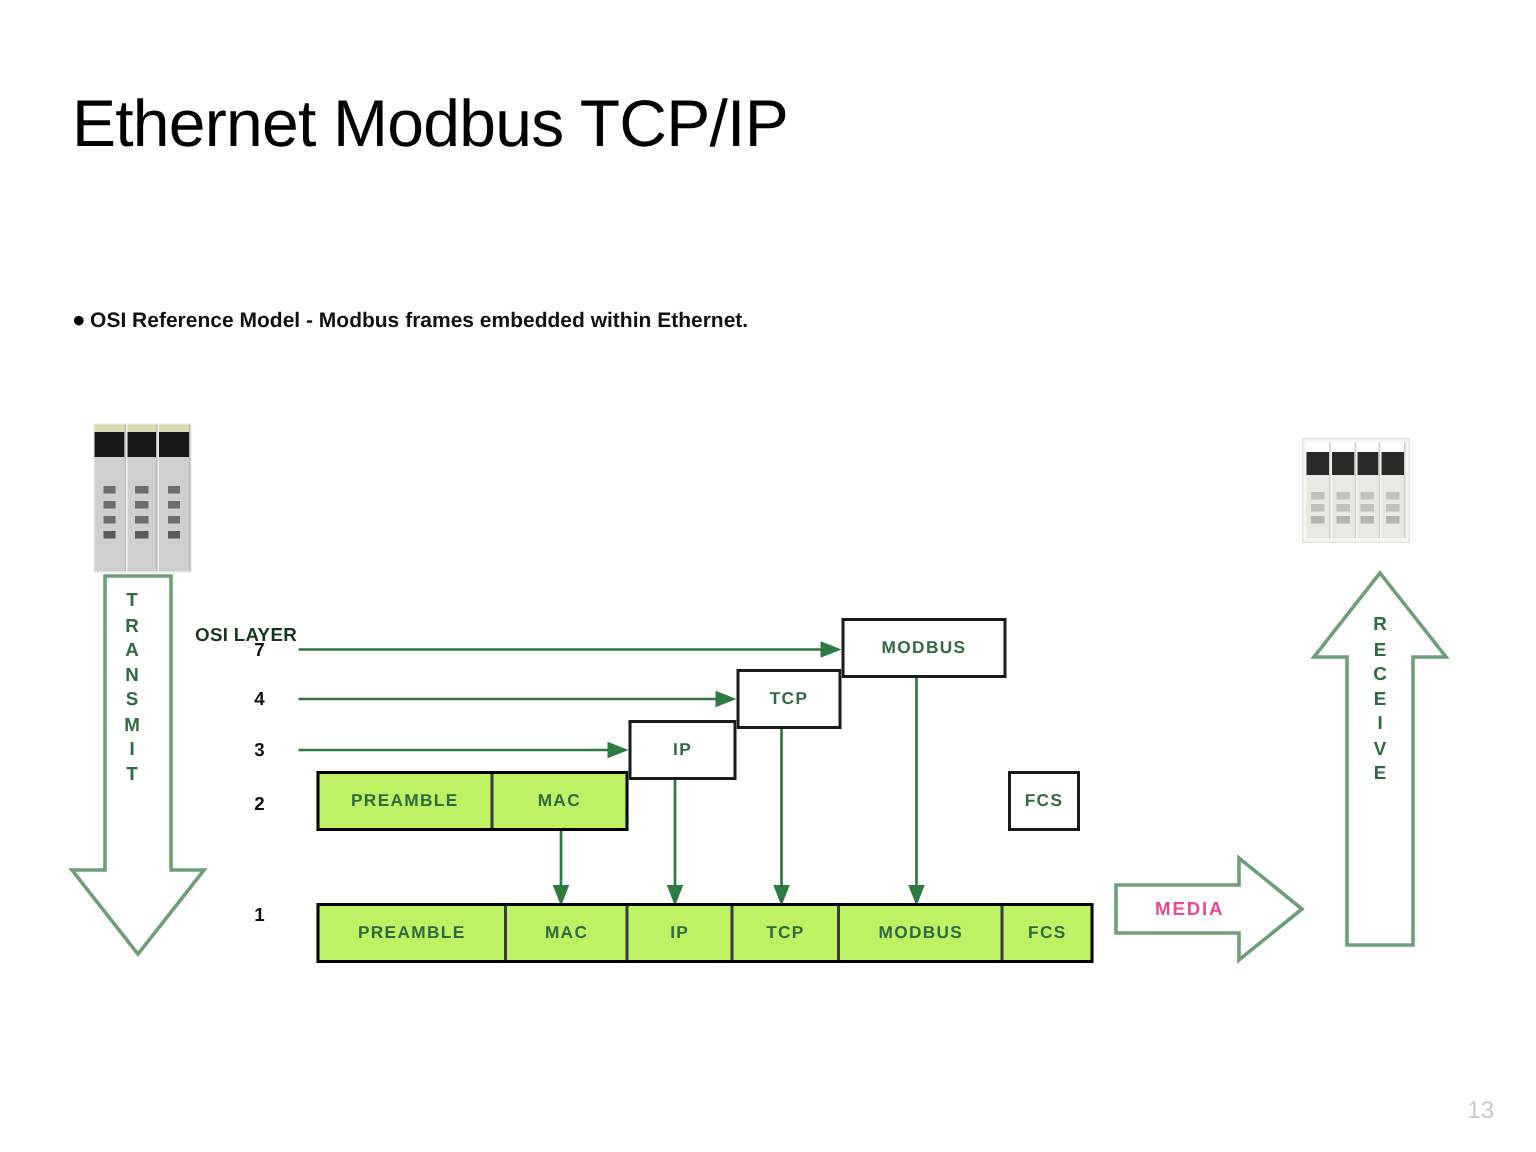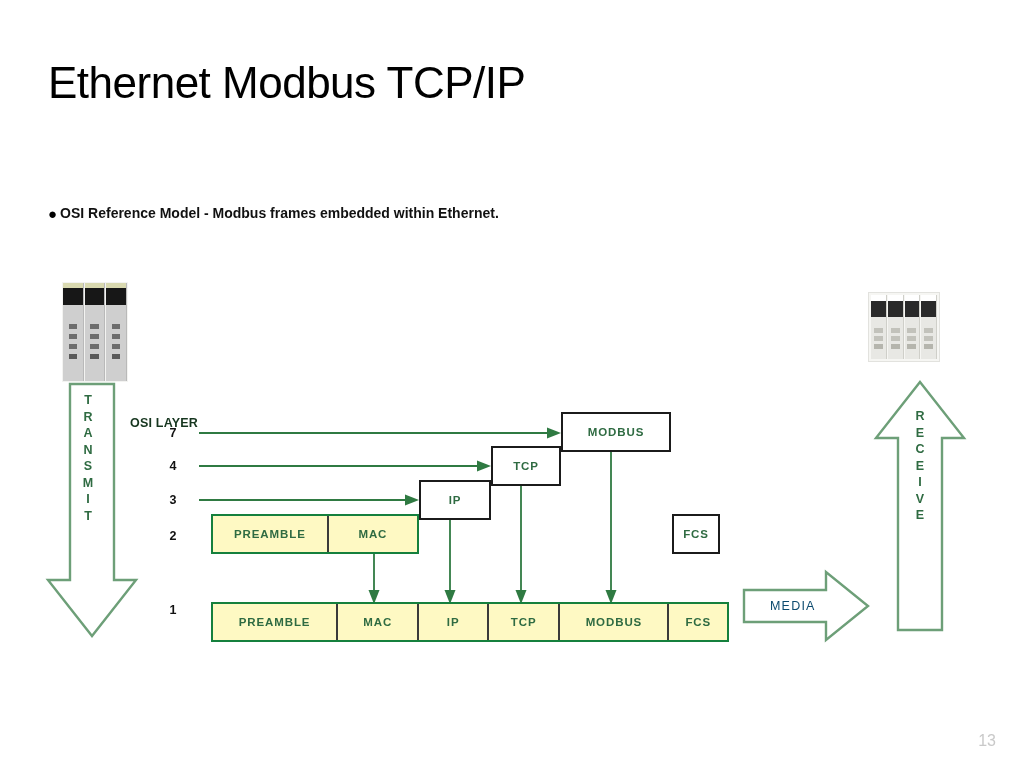--- a/index.html
+++ b/index.html
@@ -123,22 +123,22 @@
     font-weight: bold;
     color: #2f6b42;
     letter-spacing: 0px;
     text-align: center;
     line-height: 16.5px;
   }
   .vlabel span { display: block; }
 
   .media-label {
     font-size: 12.5px;
-    font-weight: normal;
-    color: #0c4a6e;
+    font-weight: bold;
+    color: #ec4899;
     letter-spacing: 1.2px;
   }
 
   
   .osi-title {
     left: 82px; top: 111px;
     font-size: 12.5px;
     font-weight: bold;
     color: #16361f;
     letter-spacing: 0.2px;
@@ -160,22 +160,22 @@
     display: flex;
     align-items: center;
     justify-content: center;
     font-size: 11.5px;
     font-weight: bold;
     color: #2f6b42;
     letter-spacing: 0.9px;
     z-index: 3;
   }
   .frame-row {
-    border: 2px solid #15803d;
-    background: #fef9c3;
+    border: 2px solid #000000;
+    background: #bef264;
     box-sizing: border-box;
     display: flex;
     z-index: 3;
   }
   .frame-row .cell {
     display: flex;
     align-items: center;
     justify-content: center;
     font-size: 11.5px;
     font-weight: bold;

